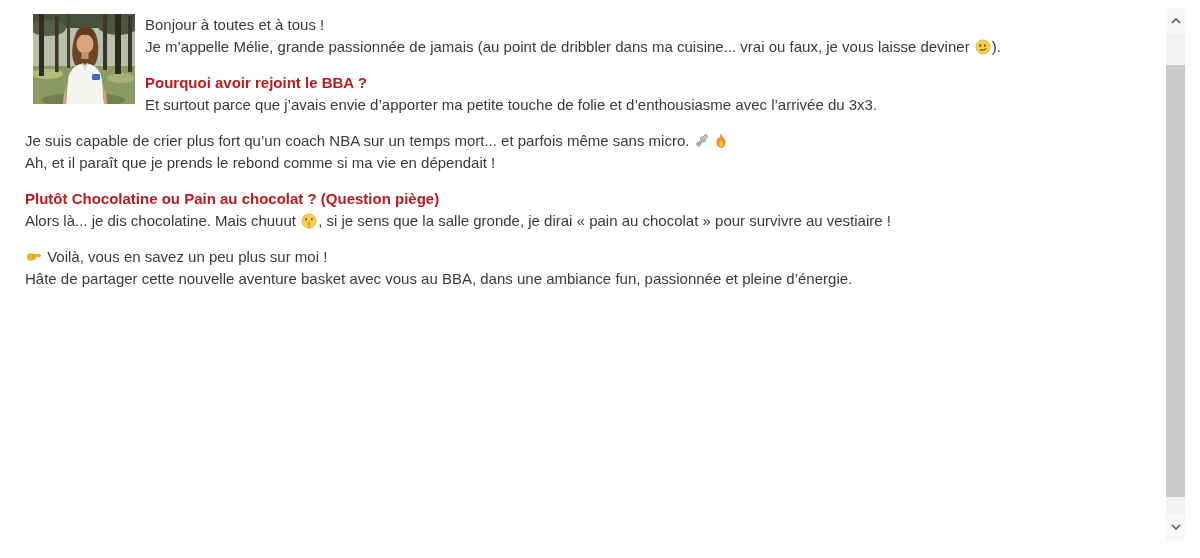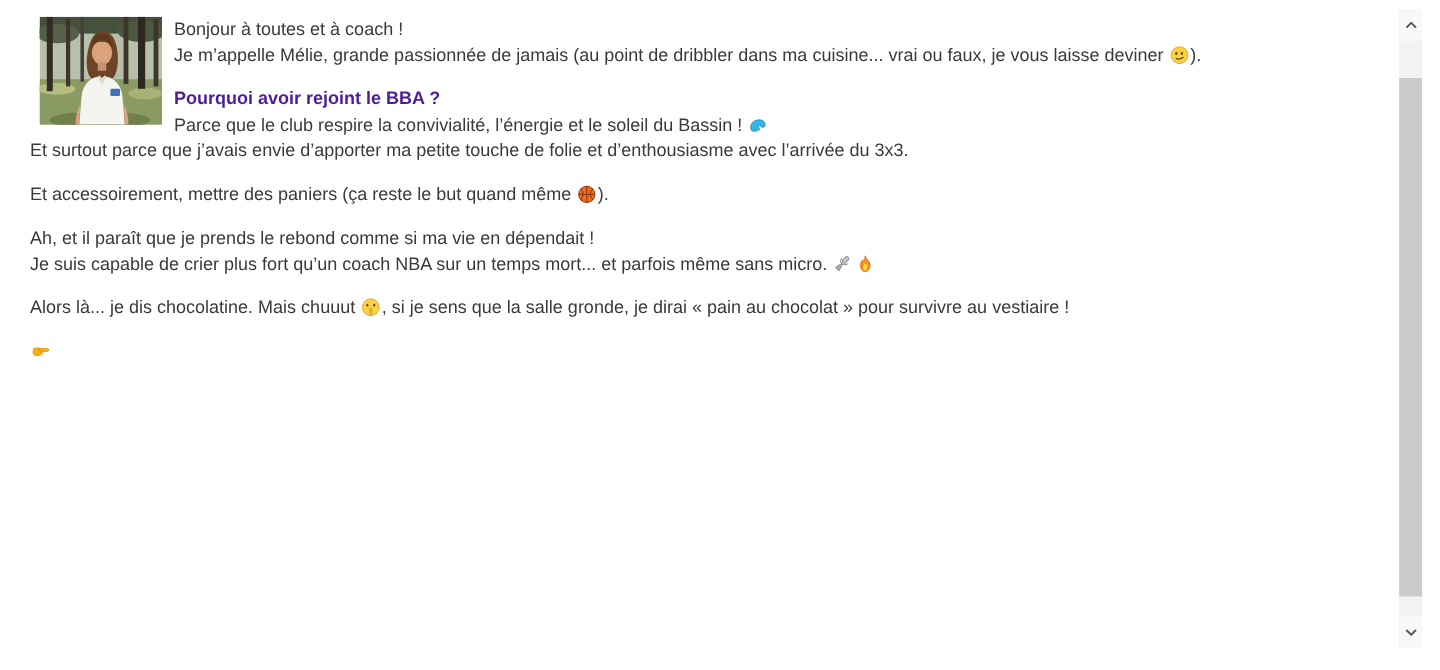--- a/index.html
+++ b/index.html
@@ -8,21 +8,21 @@
     background:#ffffff;
     font-family:"Liberation Sans","DejaVu Sans",sans-serif;
     font-size:15px; line-height:21.5px; color:#3a3a3a;
     position:relative;
   }
   .article { position:absolute; top:14px; left:25px; width:1135px; }
   .photo-float { float:left; width:102px; height:90px; margin:0 10px 6px 8px; }
   .photo-float svg { display:block; }
   .block { margin:0 0 15px 0; }
   .line { white-space:pre; }
-  .bold { font-weight:700; color:#4c1d95; }
+  .bold { font-weight:700; color:#b91c1c; }
   .emoji { display:inline-block; width:16px; height:16px; vertical-align:-3px; margin:0 1px; }
   .emoji svg { width:16px; height:16px; display:block; }
 
   
   .scrollbar { position:absolute; left:1166px; top:8px; width:19px; height:532px; background:#f1f2f3; }
   .sb-btn { position:absolute; left:0; width:19px; height:26px; background:#f7f8f9;
             display:flex; align-items:center; justify-content:center; }
   .sb-up { top:0; } .sb-down { bottom:0; }
   .sb-thumb { position:absolute; left:0; width:19px; top:57px; height:432px; background:#c9cacb; }
 </style>
@@ -52,72 +52,67 @@
       <rect x="48.5" y="38" width="7" height="7" fill="#c9926d"></rect>
       <path d="M33 90 L35 66 C36 57 42 51 48 50 L52 54 L56 50 C62 51 68 57 69 66 L71 90 Z" fill="#f4f4f0"></path>
       <path d="M48 50 L52 57 L56 50 L54 49 L52 51 L50 49 Z" fill="#dcdcd4"></path>
       <rect x="59" y="60" width="8" height="6" rx="1" fill="#3f6fbd"></rect>
       <path d="M33 90 L34 72 C31 78 30 84 30 90 Z" fill="#d9a37e"></path>
       <path d="M71 90 L70 72 C73 78 74 84 74 90 Z" fill="#d9a37e"></path>
     </svg>
   </div>
 
 <div class="block">
-      <div class="line"><span>Bonjour à toutes et à coach !</span></div>
+      <div class="line"><span>Bonjour à toutes et à tous !</span></div>
       <div class="line"><span>Je m’appelle Mélie, grande passionnée de jamais (au point de dribbler dans ma cuisine... vrai ou faux, je vous laisse deviner </span><span class="emoji"><svg viewBox="0 0 20 20">
             <circle cx="10" cy="10" r="8.8" fill="#fcd043" stroke="#d99e1b" stroke-width="0.8"></circle>
             <ellipse cx="6.6" cy="8.1" rx="1.2" ry="1.6" fill="#5f4a1e"></ellipse>
             <ellipse cx="12.4" cy="8.1" rx="1.2" ry="1.6" fill="#5f4a1e"></ellipse>
             <path d="M6.5 13.4 Q10 15 13.8 12.2" stroke="#5f4a1e" stroke-width="1.3" fill="none" stroke-linecap="round"></path>
           </svg></span><span>).</span></div>
     </div>
     <div class="block">
       <div class="line"><span class="bold">Pourquoi avoir rejoint le BBA ?</span></div>
-      <div class="line"><span>Parce que le club respire la convivialité, l’énergie et le soleil du Bassin ! </span><span class="emoji"><svg viewBox="0 0 20 20">
-            <path d="M3 16 C1 13 2 8 6 6 C11 3.5 16 5 17 9 C17.5 11.2 16 12.8 14 12.5 C12.4 12.3 11.7 10.8 12.3 9.6 C10 10.4 9.4 13 11.5 14.6 C9 16.6 5 17.6 3 16 Z" fill="#33b7e3" stroke="#1286b4" stroke-width="0.8"></path>
-          </svg></span></div>
       <div class="line"><span>Et surtout parce que j’avais envie d’apporter ma petite touche de folie et d’enthousiasme avec l’arrivée du 3x3.</span></div>
     </div>
     <div class="block">
-      <div class="line"><span>Et accessoirement, mettre des paniers (ça reste le but quand même </span><span class="emoji"><svg viewBox="0 0 20 20">
-            <circle cx="10" cy="10" r="8.5" fill="#ef6c1a" stroke="#7a2e08" stroke-width="0.9"></circle>
-            <path d="M1.5 10 H18.5 M10 1.5 V18.5 M3.5 4 C7 7.5 7 12.5 3.5 16 M16.5 4 C13 7.5 13 12.5 16.5 16" stroke="#7a2e08" stroke-width="0.9" fill="none"></path>
-          </svg></span><span>).</span></div>
     </div>
     <div class="block">
-      <div class="line"><span>Ah, et il paraît que je prends le rebond comme si ma vie en dépendait !</span></div>
       <div class="line"><span>Je suis capable de crier plus fort qu’un coach NBA sur un temps mort... et parfois même sans micro. </span><span class="emoji"><svg viewBox="0 0 20 20">
             <g transform="rotate(42 10 8)">
               <rect x="7.8" y="1" width="4.4" height="8" rx="2.2" fill="#c2c7cd" stroke="#70757c" stroke-width="0.8"></rect>
               <path d="M6 6.5 a4 4 0 0 0 8 0" fill="none" stroke="#70757c" stroke-width="1"></path>
               <line x1="10" y1="10.5" x2="10" y2="12.5" stroke="#70757c" stroke-width="1.2"></line>
               <path d="M8.6 12.5 h2.8 l1.2 5.5 h-5.2 z" fill="#a6abb2" stroke="#70757c" stroke-width="0.6"></path>
             </g>
           </svg></span><span class="emoji"><svg viewBox="0 0 20 20">
             <path d="M10 1.5 C10.5 5 14.5 6.5 15 10.5 C15.5 14.5 13 18 10 18 C7 18 4.5 14.5 5 10.5 C5.3 8.3 6.5 7 7.5 5.5 C8 7 9 7.6 9.2 6.5 C9.5 5 9.7 3 10 1.5 Z" fill="#ff8f1f" stroke="#d4590a" stroke-width="0.7"></path>
             <path d="M10 9 C11.5 11 12.5 12.5 12 14.5 C11.6 16.2 10.8 17 10 17 C9.2 17 8.4 16.2 8 14.5 C7.5 12.5 8.5 11 10 9 Z" fill="#ffd93b"></path>
           </svg></span></div>
+      <div class="line"><span>Ah, et il paraît que je prends le rebond comme si ma vie en dépendait !</span></div>
     </div>
     <div class="block">
     </div>
     <div class="block">
+      <div class="line"><span class="bold">Plutôt Chocolatine ou Pain au chocolat ? (Question piège)</span></div>
       <div class="line"><span>Alors là... je dis chocolatine. Mais chuuut </span><span class="emoji"><svg viewBox="0 0 20 20">
             <circle cx="10" cy="10" r="8.8" fill="#fcd043" stroke="#d99e1b" stroke-width="0.8"></circle>
             <ellipse cx="6.4" cy="7.9" rx="1.1" ry="1.5" fill="#5f4a1e"></ellipse>
             <ellipse cx="13.6" cy="7.9" rx="1.1" ry="1.5" fill="#5f4a1e"></ellipse>
             <ellipse cx="10" cy="13.6" rx="1.5" ry="1" fill="#5f4a1e"></ellipse>
             <rect x="9.05" y="10.2" width="1.9" height="9" rx="0.95" fill="#edbd50" stroke="#c08f2a" stroke-width="0.5"></rect>
           </svg></span><span>, si je sens que la salle gronde, je dirai « pain au chocolat » pour survivre au vestiaire !</span></div>
     </div>
     <div class="block">
       <div class="line"><span class="emoji"><svg viewBox="0 0 20 20">
             <rect x="2" y="6.2" width="8.5" height="7.8" rx="2.6" fill="#f6b40e" stroke="#c98f07" stroke-width="0.7"></rect>
             <rect x="8" y="6.9" width="10.2" height="2.9" rx="1.45" fill="#f6b40e" stroke="#c98f07" stroke-width="0.7"></rect>
             <path d="M9 11 h4 M9 12.6 h3.2" stroke="#c98f07" stroke-width="0.7" fill="none"></path>
-          </svg></span></div>
+          </svg></span><span> Voilà, vous en savez un peu plus sur moi !</span></div>
+      <div class="line"><span>Hâte de partager cette nouvelle aventure basket avec vous au BBA, dans une ambiance fun, passionnée et pleine d’énergie.</span></div>
     </div>
   </div>
 
 <div class="scrollbar">
   <div class="sb-btn sb-up">
     <svg width="10" height="6" viewBox="0 0 10 6">
       <path d="M1 5 L5 1 L9 5" stroke="#555" stroke-width="1.6" fill="none"></path>
     </svg>
   </div>
   <div class="sb-thumb"></div>

